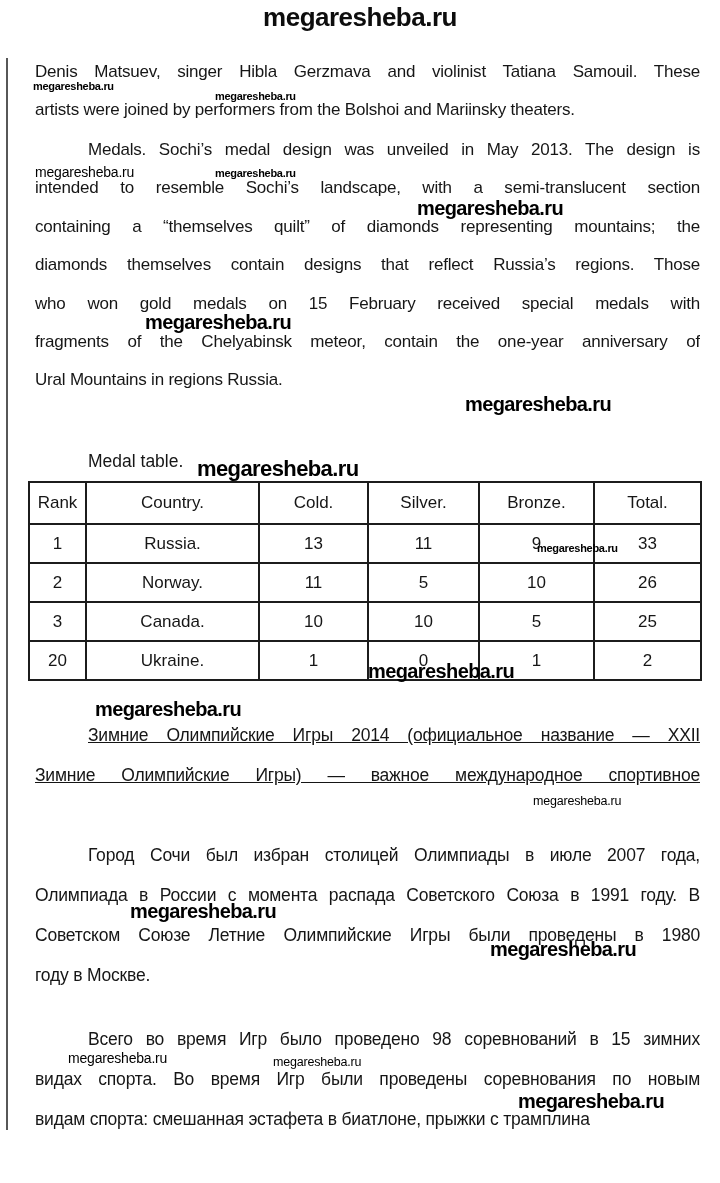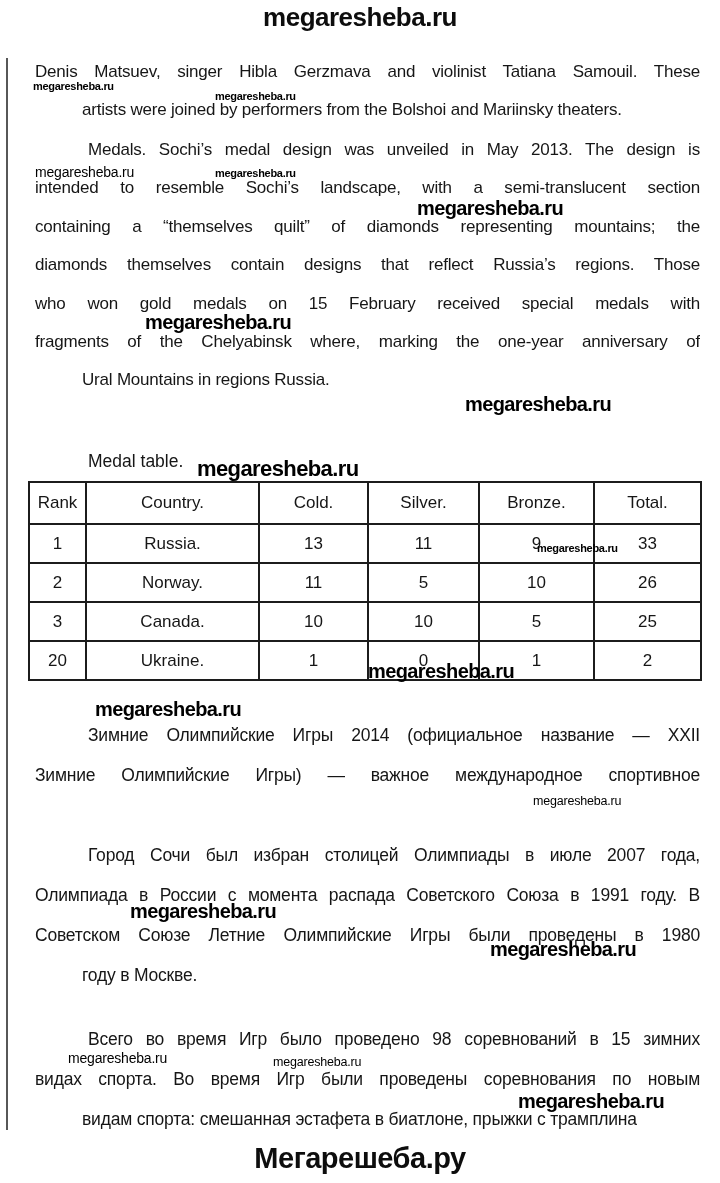--- a/index.html
+++ b/index.html
@@ -21,21 +21,21 @@
 
   .para{position:absolute;left:35px;width:665px;}
   .line{
     text-align:justify;text-align-last:justify;
     overflow:hidden;white-space:nowrap;
     color:#161616;
   }
   .para-en .line{height:38.4px;line-height:38.4px;font-size:17px;letter-spacing:-0.2px;}
   .para-ru .line{height:40px;line-height:40px;font-size:17.5px;letter-spacing:-0.2px;}
   .line.first{padding-left:53px;}
-  .line.last{text-align-last:left;margin-left:47px;}
+  .line.last{text-align-last:left;}
 
   .caption-line{
     position:absolute;left:35px;top:442px;width:665px;height:38px;line-height:38px;
     font-size:17.5px;padding-left:53px;color:#161616;
   }
 
   table.medals{
     position:absolute;left:28px;top:481px;width:672px;
     border-collapse:collapse;table-layout:fixed;
     font-size:17px;color:#161616;padding-left:24px;
@@ -70,21 +70,21 @@
     <div class="line">Denis Matsuev, singer Hibla Gerzmava and violinist Tatiana Samouil. These</div>
     <div class="line last">artists were joined by performers from the Bolshoi and Mariinsky theaters.</div>
   </div>
 
   <div class="para para-en" style="top:131px;">
     <div class="line first">Medals. Sochi’s medal design was unveiled in May 2013. The design is</div>
     <div class="line">intended to resemble Sochi’s landscape, with a semi-translucent section</div>
     <div class="line">containing a “themselves quilt” of diamonds representing mountains; the</div>
     <div class="line">diamonds themselves contain designs that reflect Russia’s regions. Those</div>
     <div class="line">who won gold medals on 15 February received special medals with</div>
-    <div class="line">fragments of the Chelyabinsk where, marking the one-year anniversary of</div>
+    <div class="line">fragments of the Chelyabinsk meteor, contain the one-year anniversary of</div>
     <div class="line last">Ural Mountains in regions Russia.</div>
   </div>
 
   <div class="caption-line">Medal table.</div>
 
   <table class="medals">
     <colgroup>
       <col style="width:57px">
         <col style="width:173px">
         <col style="width:109px">
@@ -129,21 +129,21 @@
       <td>20</td>
       <td>Ukraine.</td>
       <td>1</td>
       <td>0</td>
       <td>1</td>
       <td>2</td>
     </tr>
   </tbody>
     </table>
 
-  <div class="para para-ru" style="top:715px;">
+  <div class="para para-ru" style="top:715px;text-decoration:underline;">
     <div class="line first">Зимние Олимпийские Игры 2014 (официальное название — XXII</div>
     <div class="line">Зимние Олимпийские Игры) — важное международное спортивное</div>
   </div>
 
   <div class="para para-ru" style="top:835px;">
     <div class="line first">Город Сочи был избран столицей Олимпиады в июле 2007 года,</div>
     <div class="line">Олимпиада в России с момента распада Советского Союза в 1991 году. В</div>
     <div class="line">Советском Союзе Летние Олимпийские Игры были проведены в 1980</div>
     <div class="line last">году в Москве.</div>
   </div>
@@ -165,15 +165,14 @@
   <span class="wm wm-xs" style="left:537px;top:543px;">megaresheba.ru</span>
   <span class="wm wm-lg" style="left:368px;top:661px;">megaresheba.ru</span>
   <span class="wm wm-lg" style="left:95px;top:699px;">megaresheba.ru</span>
   <span class="wm wm-sm" style="left:533px;top:795px;">megaresheba.ru</span>
   <span class="wm wm-lg" style="left:130px;top:901px;">megaresheba.ru</span>
   <span class="wm wm-lg" style="left:490px;top:939px;">megaresheba.ru</span>
   <span class="wm wm-md" style="left:68px;top:1051px;">megaresheba.ru</span>
   <span class="wm wm-sm" style="left:273px;top:1056px;">megaresheba.ru</span>
   <span class="wm wm-lg" style="left:518px;top:1091px;">megaresheba.ru</span>
 
-  <div class="footer-brand">Мегарешеба.ру</div>
 
 </div>
 
 </body></html>

